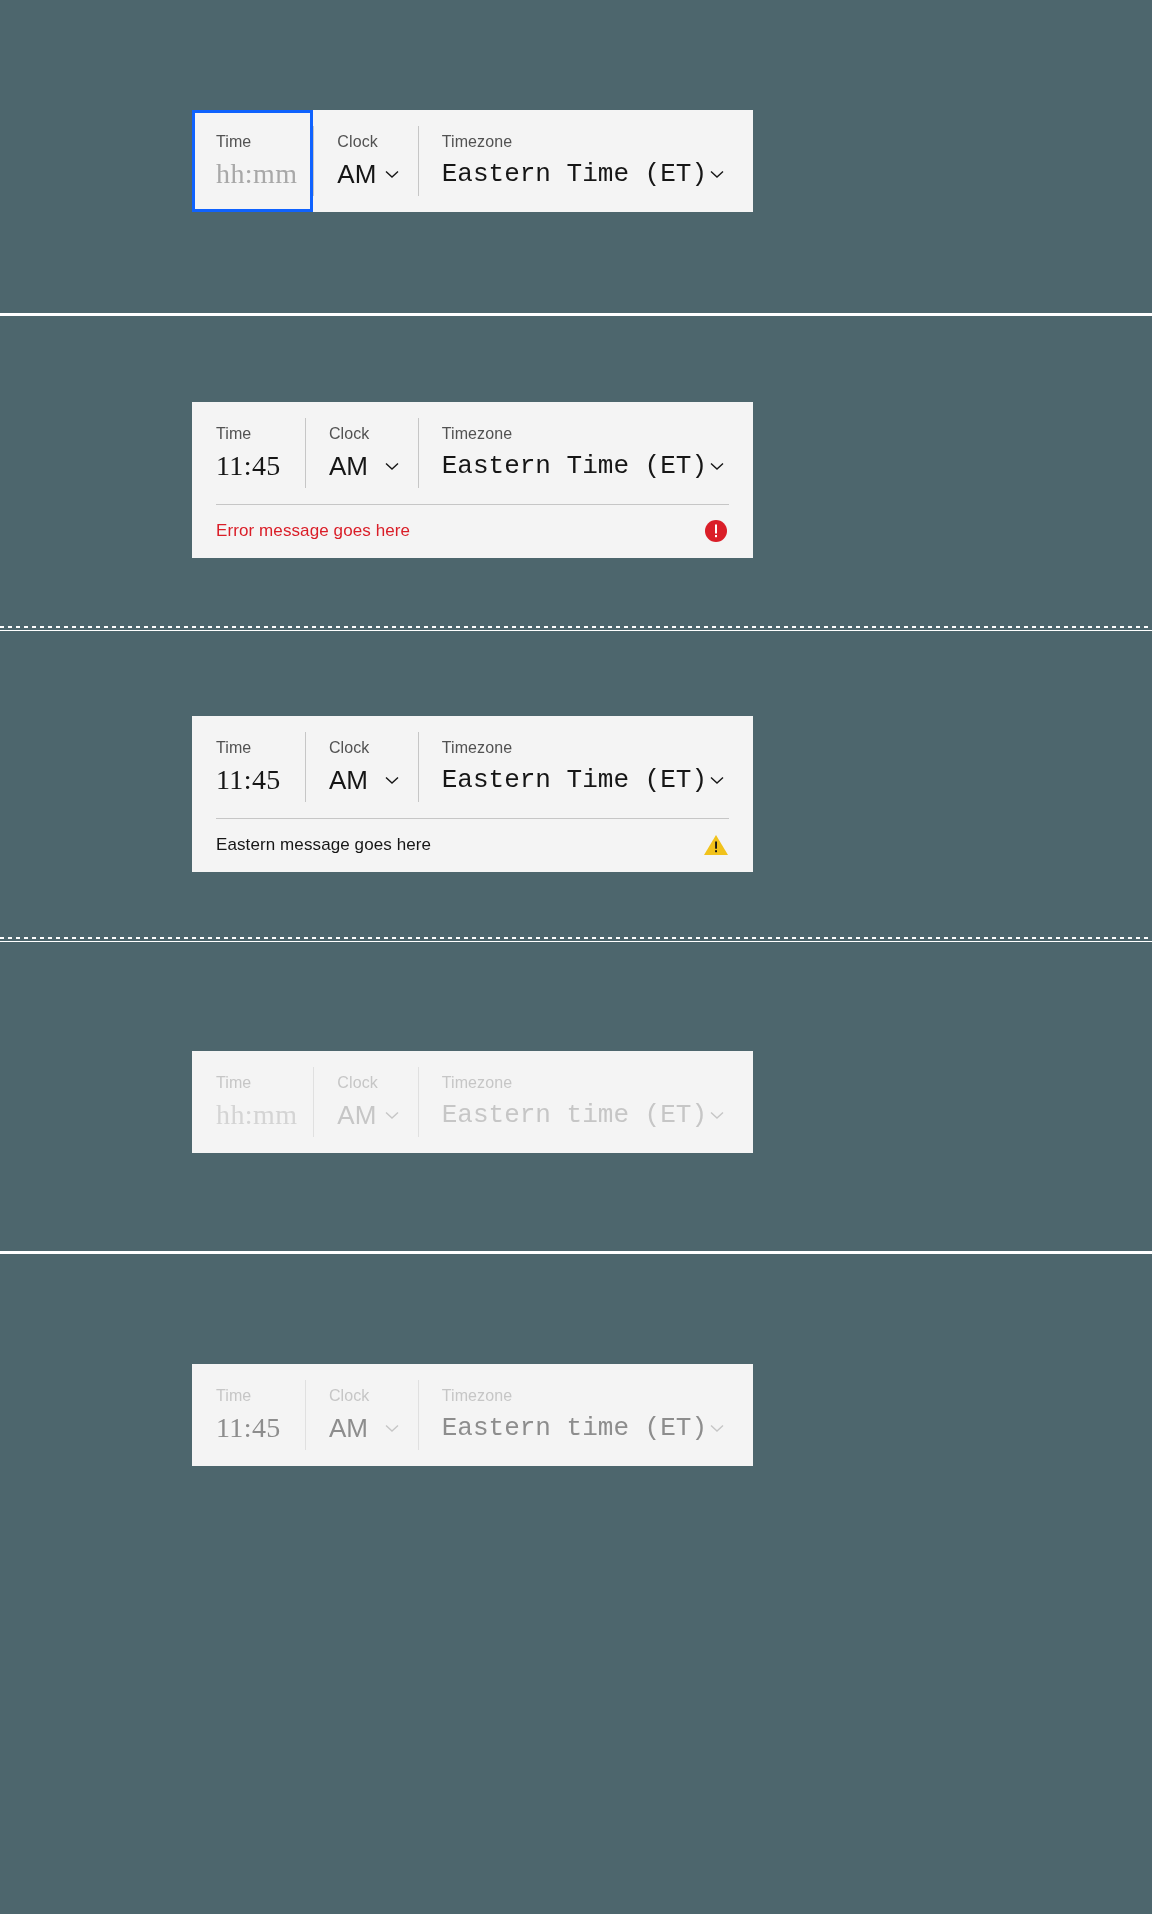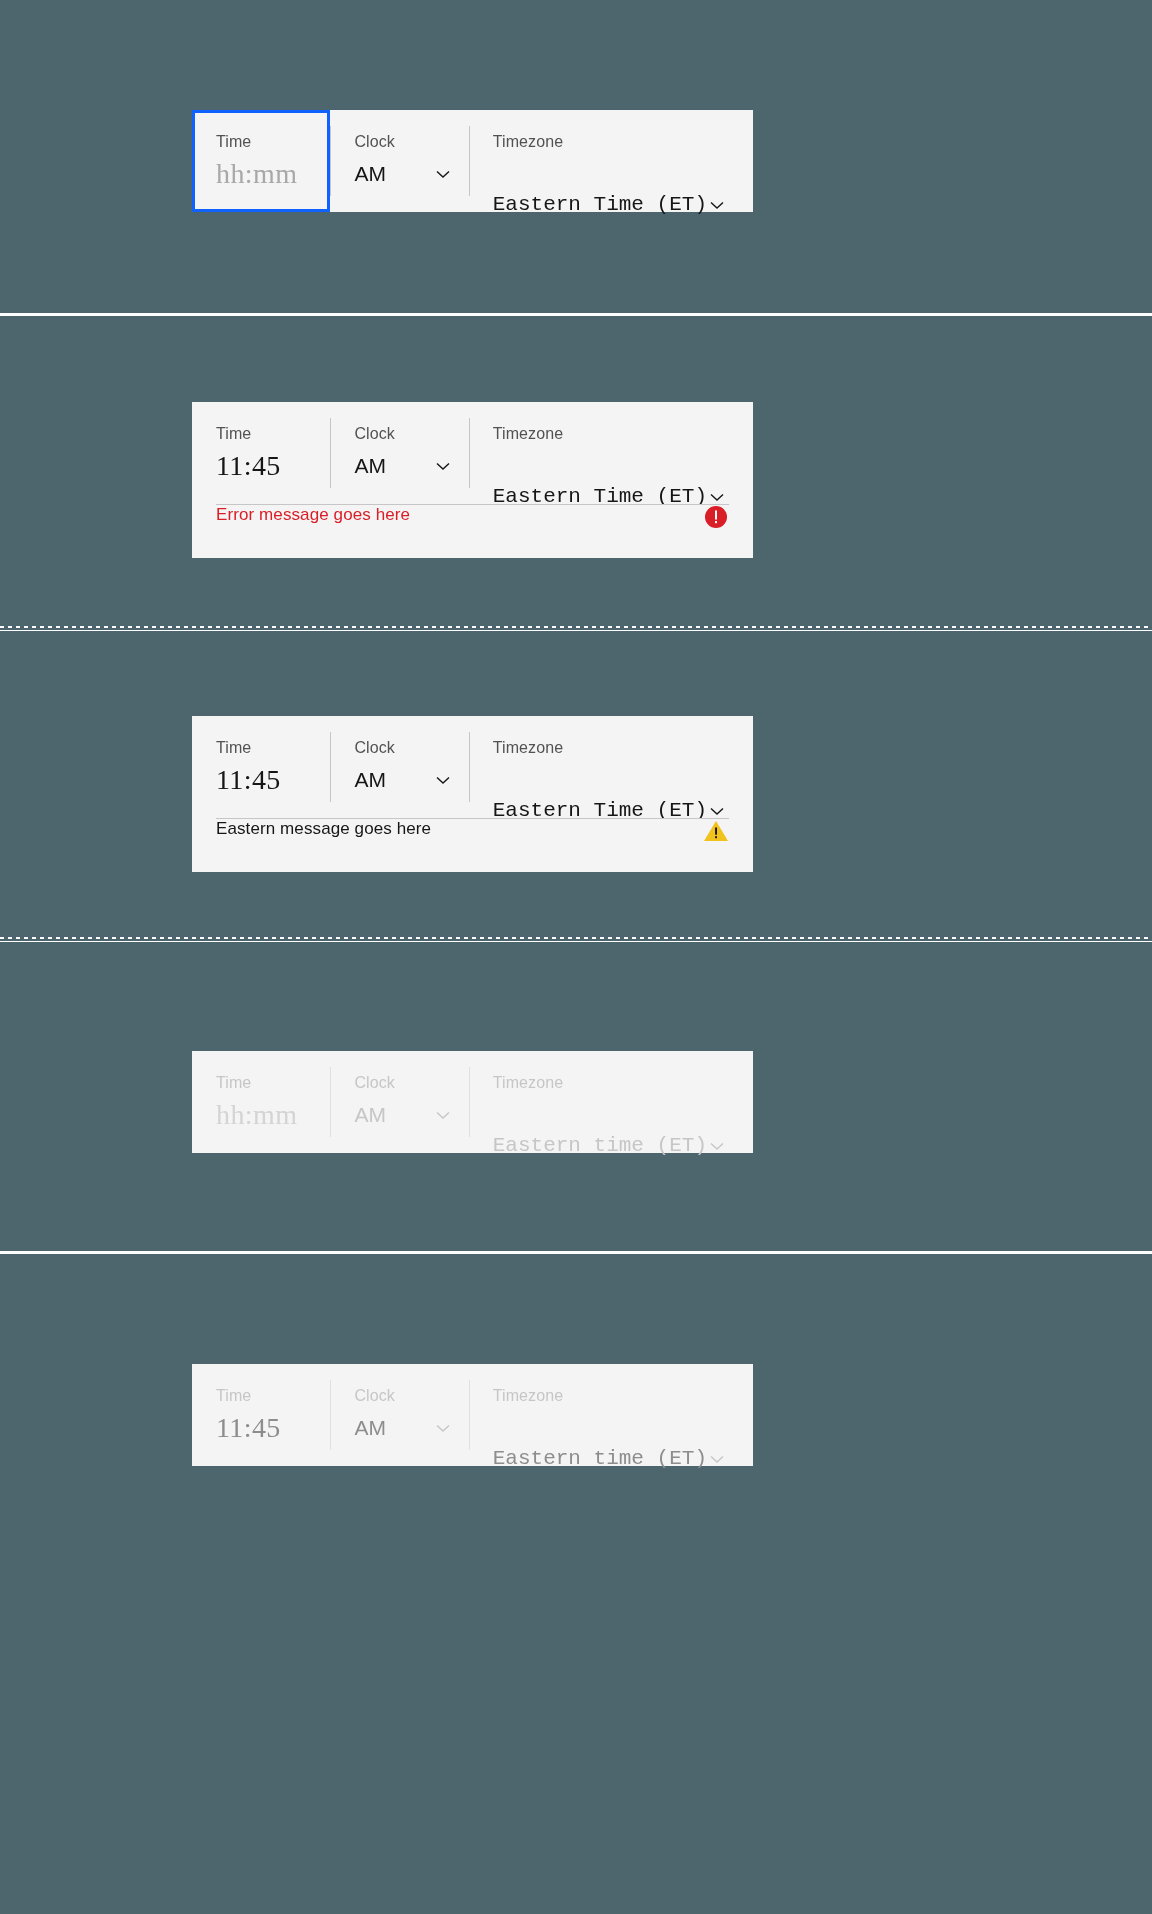--- a/index.html
+++ b/index.html
@@ -62,21 +62,21 @@
     position: relative;
     display: flex;
     flex-direction: column;
     justify-content: flex-start;
     padding: 22px 16px 0 24px;
     background: #f4f4f4;
   }
 
   .field.time      { width: 140px; }
   .field.clock     { width: 140px; }
-  .field.timezone  { flex: 1; gap: 31px; }
+  .field.timezone  { flex: 1; }
 
   
   .field.clock::before,
   .field.timezone::before {
     content: "";
     position: absolute;
     left: 0;
     top: 16px;
     bottom: 16px;
     width: 1px;
@@ -86,21 +86,21 @@
   .field-label {
     font-size: 16px;
     line-height: 20px;
     color: #525252;
     letter-spacing: .1px;
     margin-bottom: 8px;
     white-space: nowrap;
   }
 
   .field-value {
-    font-size: 21px;
+    font-size: 26px;
     line-height: 28px;
     color: #161616;
     white-space: nowrap;
   }
 
   .field-value.mono {
     font-family: Liberation Serif, serif;
     font-size: 28px;
     letter-spacing: .4px;
   }
@@ -145,21 +145,21 @@
   
   .state-error .picker-inner {
     outline: 3px solid #da1e28;
     outline-offset: -3px;
   }
 
   
   .msg-bar {
     background: #f4f4f4;
     display: flex;
-    align-items: flex-start;
+    align-items: center;
     justify-content: space-between;
     padding: 0 24px;
     height: 54px;
     position: relative;
   }
   .msg-bar::before {
     content: "";
     position: absolute;
     left: 24px;
     right: 24px;

